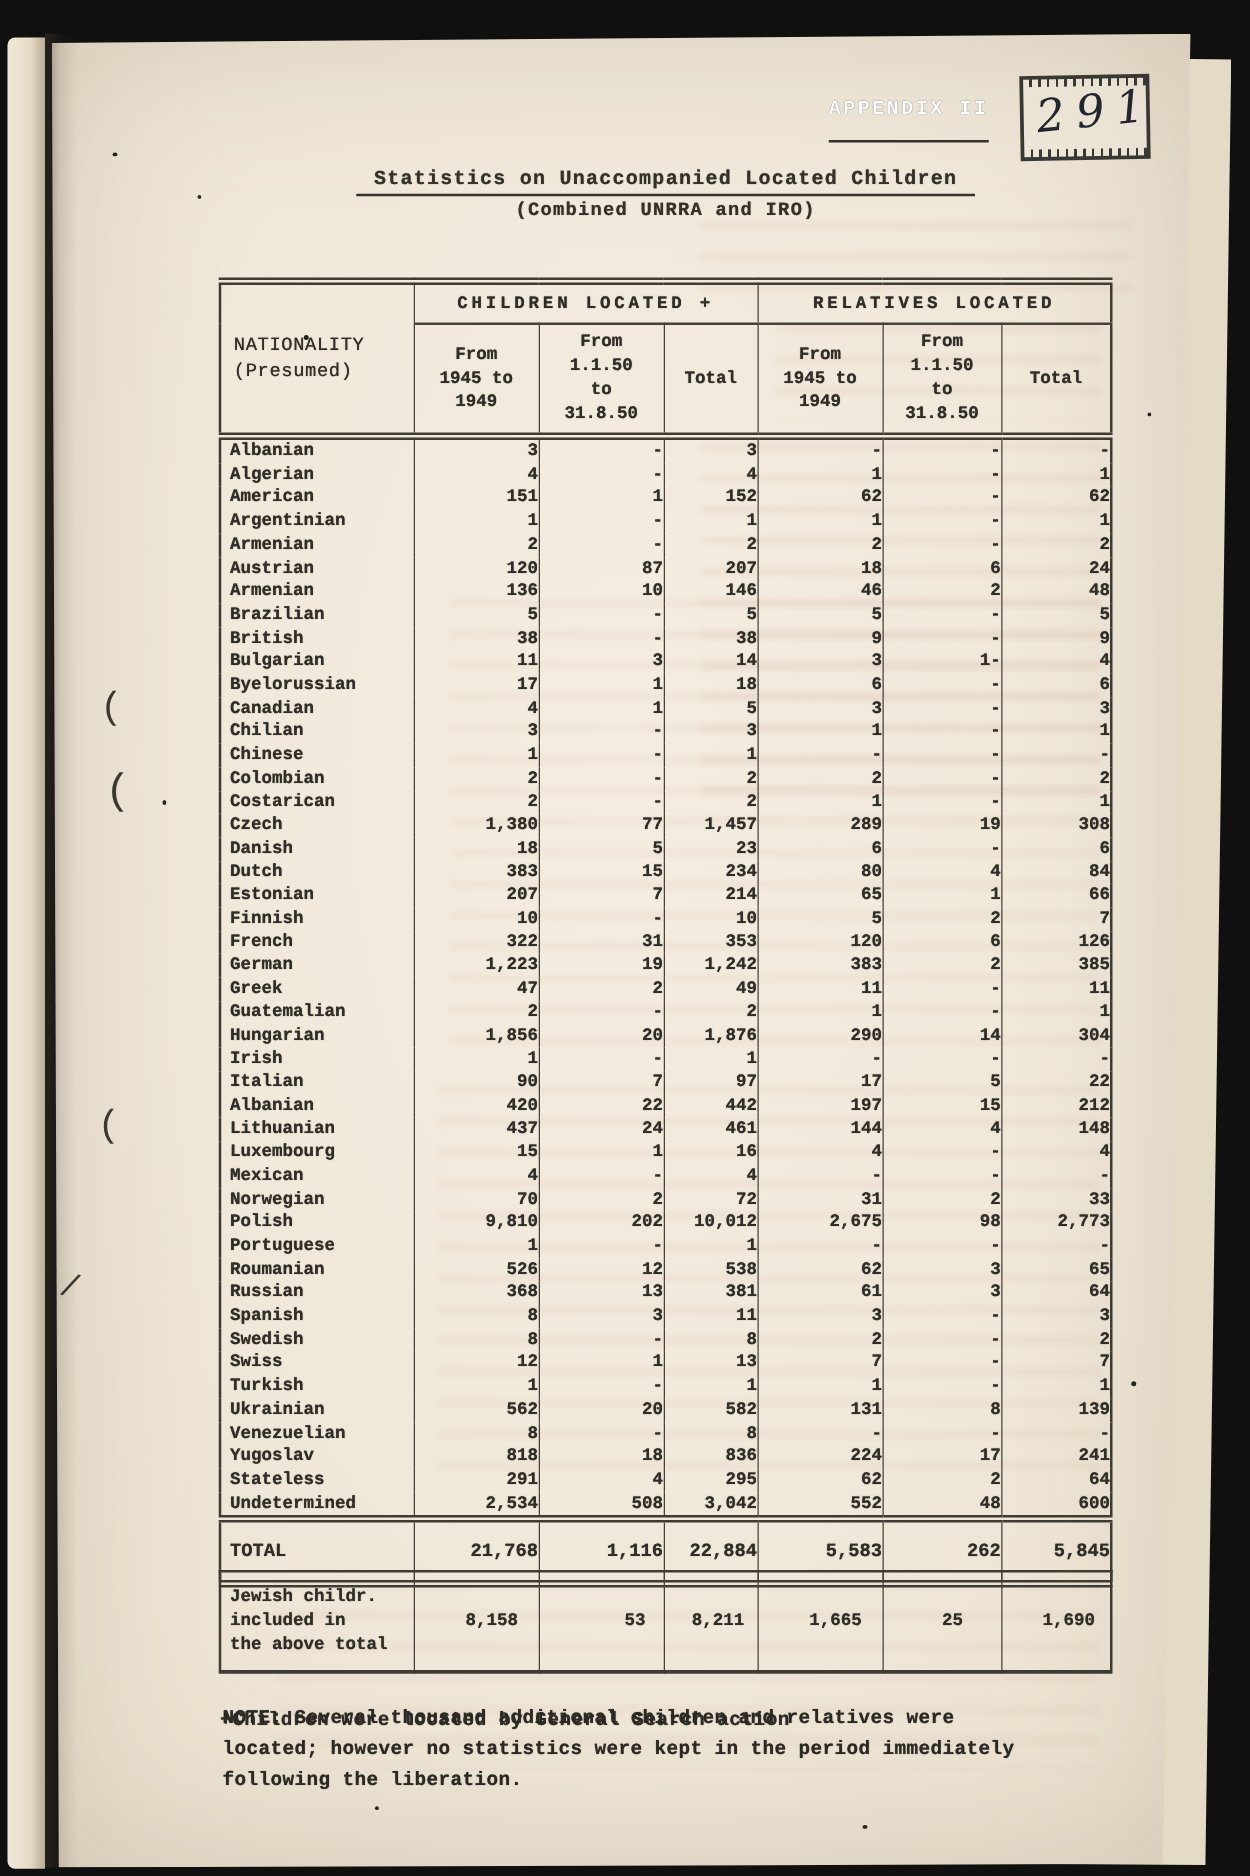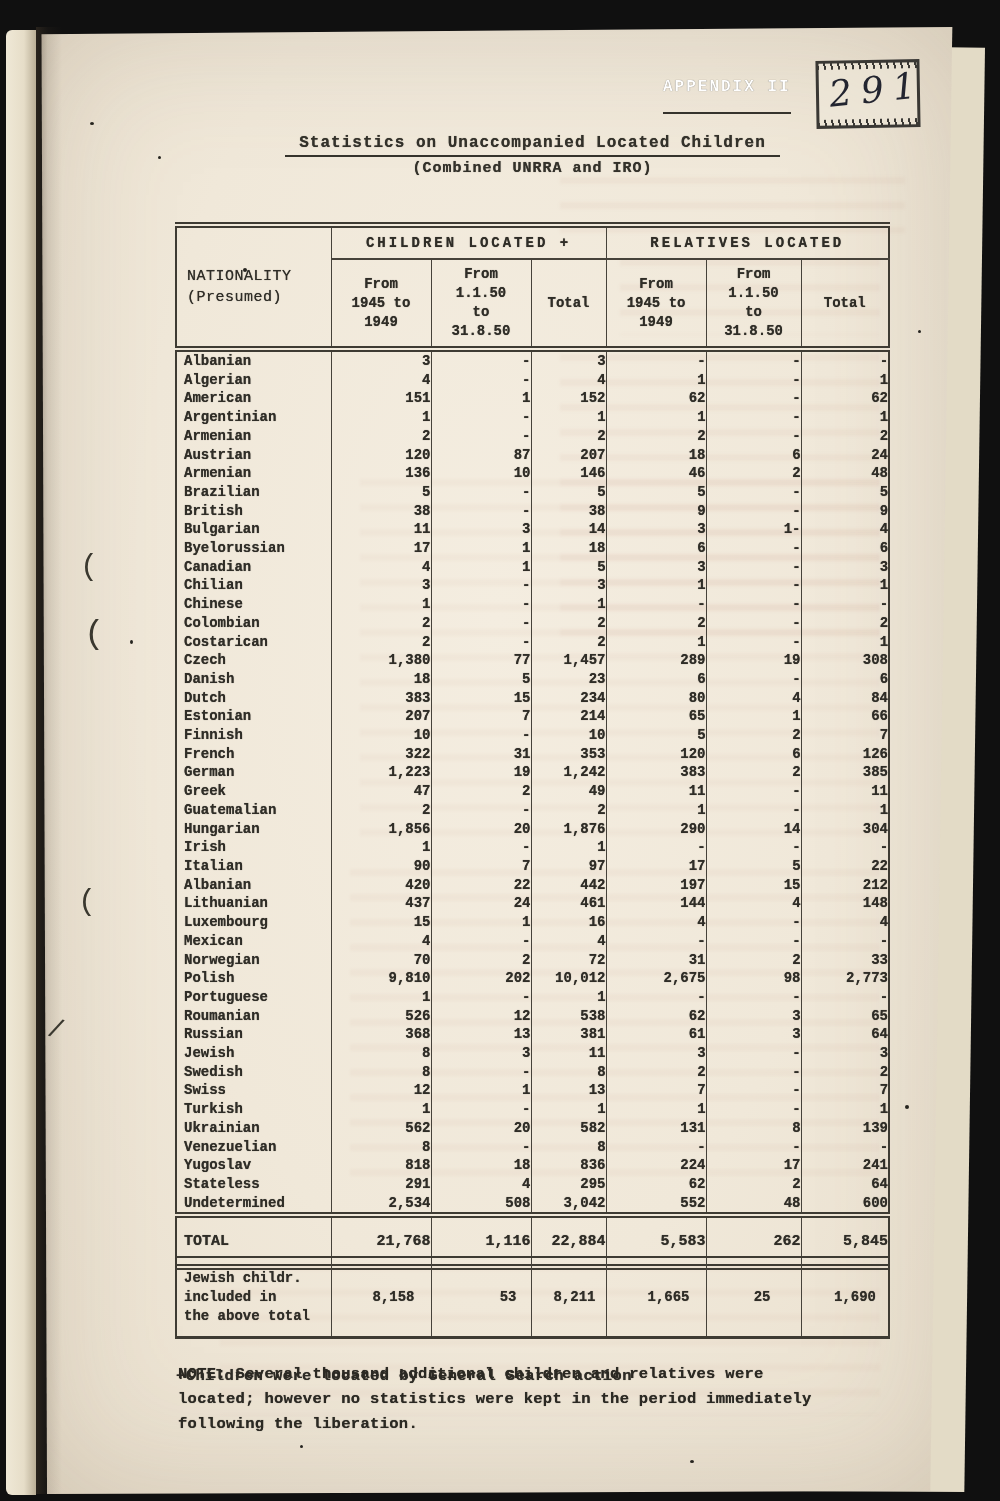--- a/index.html
+++ b/index.html
@@ -547,21 +547,21 @@
     <td class="nat tw">Russian</td>
     <td class="v c1 tw">368</td>
     <td class="v c2 tw">13</td>
     <td class="v c3 tw">381</td>
     <td class="v r1 tw">61</td>
     <td class="v r2 tw">3</td>
     <td class="v r3 tw">64</td>
   </tr>
 
   <tr>
-    <td class="nat tw">Jewish</td>
+    <td class="nat tw">Spanish</td>
     <td class="v c1 tw">8</td>
     <td class="v c2 tw">3</td>
     <td class="v c3 tw">11</td>
     <td class="v r1 tw">3</td>
     <td class="v r2 tw">-</td>
     <td class="v r3 tw">3</td>
   </tr>
 
   <tr>
     <td class="nat tw">Swedish</td>

